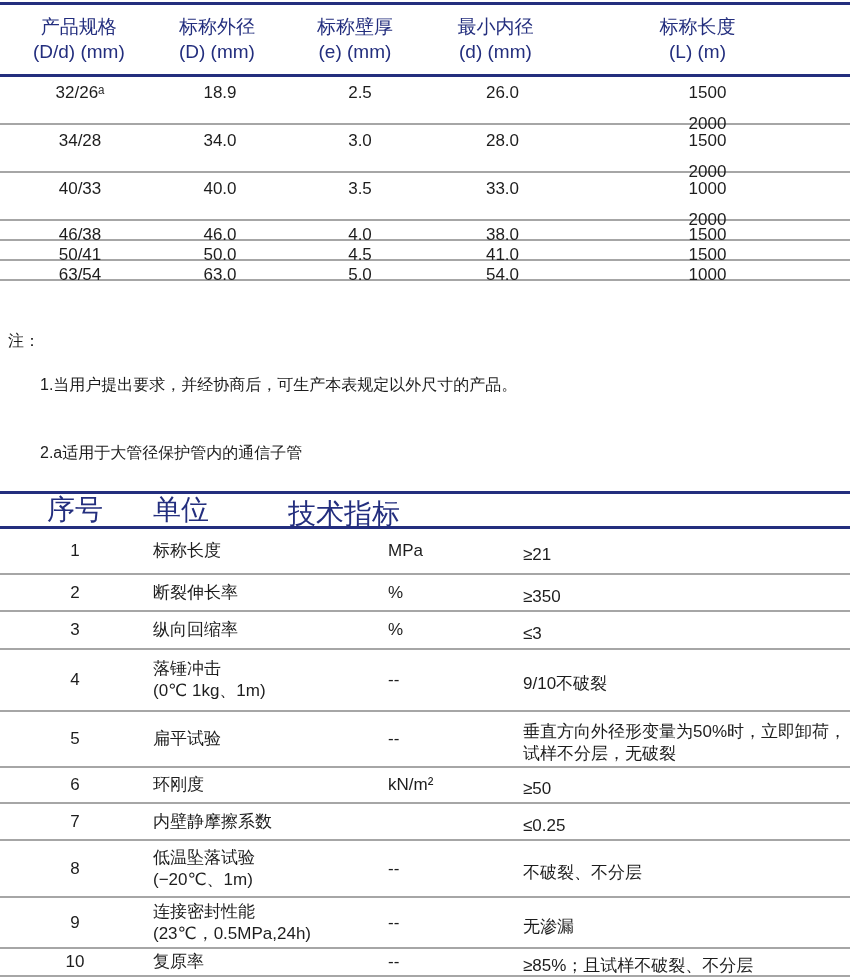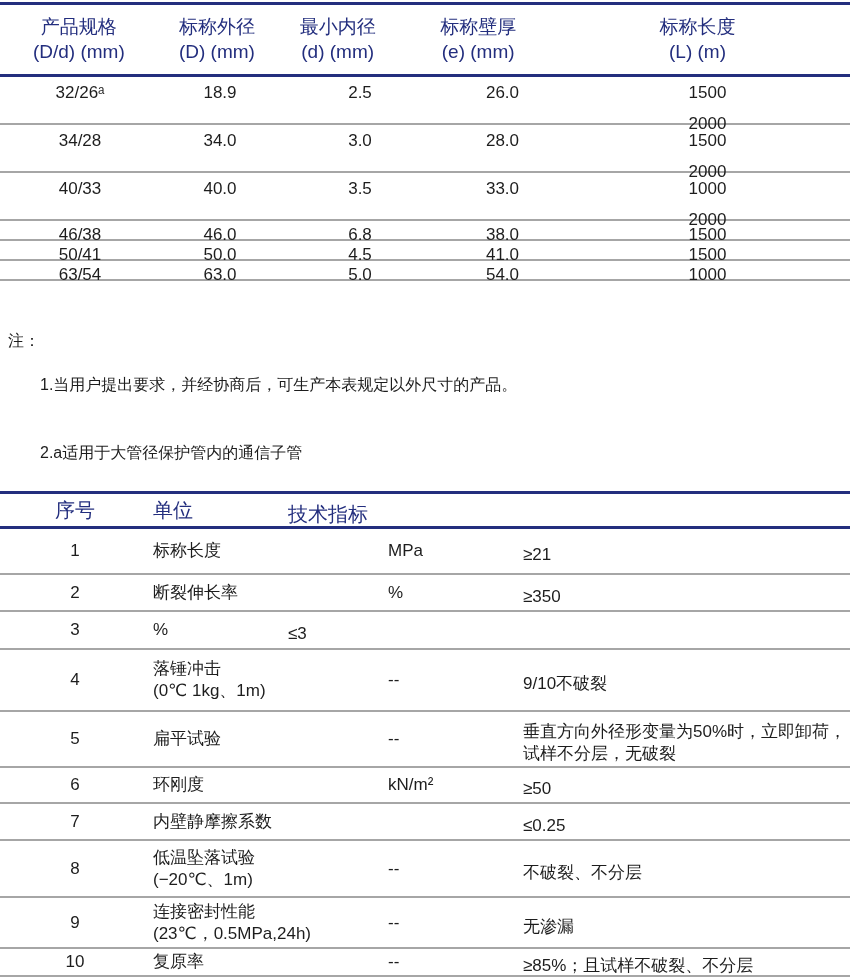--- a/index.html
+++ b/index.html
@@ -35,21 +35,21 @@
     display:flex; font-size:16px; line-height:24px; color:#1d1d1d;
   }
   .notes-label { white-space:nowrap; }
   .notes-items > div { white-space:nowrap;margin-top:44px; }
 
   
   .t2 { margin-top:26px; border-top:3px solid #232e7e; }
   .t2-head {
     display:flex; align-items:center; height:35px;
     border-bottom:3px solid #232e7e;
-    color:#232e7e; font-size:20px;
+    color:#232e7e; font-size:28px;
   }
   .s { width:150px; text-align:center; }
   .i { width:235px; padding-left:3px; }
   .u { width:135px; padding-left:3px; }
   .v { width:330px; padding-left:3px; padding-right:2px;margin-top:8px; }
   .t2-head .i { padding-left:13px; }
   .t2-row {
     display:flex; align-items:center;
     border-bottom:2px solid #a6a6a6;
     font-size:17px; line-height:22px;
@@ -68,27 +68,27 @@
   <section class="t1">
     <div class="t1-head">
       <div class="hcol c0">
         <div>产品规格</div>
         <div>(D/d) (mm)</div>
       </div>
       <div class="hcol c1">
         <div>标称外径</div>
         <div>(D) (mm)</div>
       </div>
+      <div class="hcol c2">
+        <div>标称壁厚</div>
+        <div>(e) (mm)</div>
+      </div>
       <div class="hcol c3">
         <div>最小内径</div>
         <div>(d) (mm)</div>
-      </div>
-      <div class="hcol c2">
-        <div>标称壁厚</div>
-        <div>(e) (mm)</div>
       </div>
       <div class="hcol c4">
         <div>标称长度</div>
         <div>(L) (m)</div>
       </div>
     </div>
 
     <div class="t1-row double">
       <div class="t1c c0">32/26ᵃ</div>
       <div class="t1c c1">18.9</div>
@@ -118,21 +118,21 @@
       <div class="t1c c3">33.0</div>
       <div class="t1c c4">
         <div>1000</div>
         <div>2000</div>
       </div>
     </div>
 
     <div class="t1-row single">
       <div class="t1c c0">46/38</div>
       <div class="t1c c1">46.0</div>
-      <div class="t1c c2">6.8</div>
+      <div class="t1c c2">4.0</div>
       <div class="t1c c3">38.0</div>
       <div class="t1c c4">1500</div>
     </div>
 
     <div class="t1-row single">
       <div class="t1c c0">50/41</div>
       <div class="t1c c1">50.0</div>
       <div class="t1c c2">4.5</div>
       <div class="t1c c3">41.0</div>
       <div class="t1c c4">1500</div>
@@ -177,20 +177,24 @@
       <div class="i">
         <div>断裂伸长率</div>
 
       </div>
       <div class="u">%</div>
       <div class="v">≥350</div>
     </div>
 
     <div class="t2-row r2">
       <div class="s">3</div>
+      <div class="i">
+        <div>纵向回缩率</div>
+
+      </div>
       <div class="u">%</div>
       <div class="v">≤3</div>
     </div>
 
     <div class="t2-row r3">
       <div class="s">4</div>
       <div class="i">
         <div>落锤冲击</div>
         <div class="sub">(0℃ 1kg、1m)</div>
       </div>

